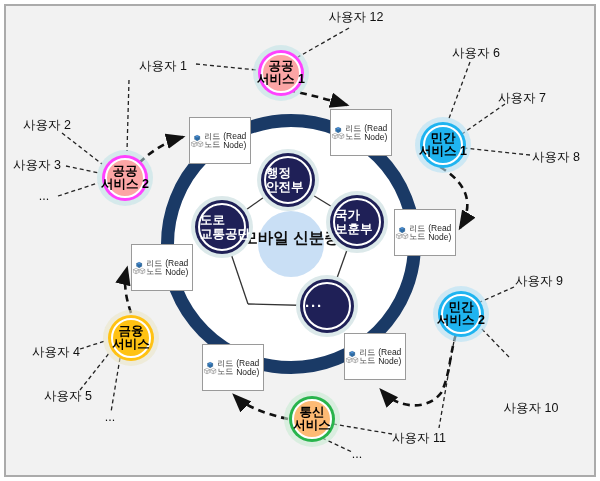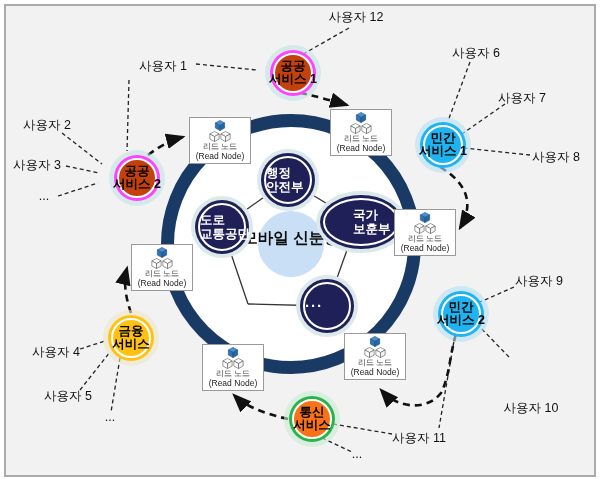--- a/index.html
+++ b/index.html
@@ -35,38 +35,38 @@
     display:flex;flex-direction:column;align-items:flex-start;justify-content:center;
     color:#fff;font-weight:bold;font-size:12.5px;line-height:1.12;z-index:4;
     text-align:center;
   }
   .gov-node span{white-space:nowrap;}
   .gov-node.etc{font-size:15px;letter-spacing:1px;}
   
   .read-node{
     position:absolute;width:62px;height:47px;box-sizing:border-box;
     background:#fff;border:1.5px solid #9A9A9A;z-index:5;
-    display:flex;flex-direction:column;align-items:center;justify-content:center;
+    display:flex;flex-direction:row;align-items:center;justify-content:center;
     line-height:1.05;
   }
   .read-node .ko{font-size:8px;color:#333;margin-top:1px;}
   .read-node .en{font-size:8.5px;color:#222;}
   .read-node svg{display:block;}
   
   .svc{
     position:absolute;width:36px;height:36px;border-radius:50%;
     border:2px solid #fff;display:flex;flex-direction:column;align-items:center;
     justify-content:center;z-index:5;color:#000;font-weight:bold;font-size:12.5px;
     line-height:1.05;text-align:center;
   }
   .svc span{white-space:nowrap;}
-  .svc.magenta{background:#c2410c;box-shadow:0 0 0 3px #FF42FF,0 0 0 8px rgba(190,225,230,0.55);margin-left:12px;}
+  .svc.magenta{background:#fca5a5;box-shadow:0 0 0 3px #FF42FF,0 0 0 8px rgba(190,225,230,0.55);}
   .svc.cyan{background:#1FB4F0;box-shadow:0 0 0 3px #1FB4F0,0 0 0 8px rgba(180,225,245,0.6);}
   .svc.yellow{background:#FFC213;box-shadow:0 0 0 3px #FFC213,0 0 0 8px rgba(235,230,200,0.6);}
-  .svc.green{background:#f97316;box-shadow:0 0 0 3px #28B44C,0 0 0 8px rgba(200,235,210,0.6);text-align:right;}
+  .svc.green{background:#fdba74;box-shadow:0 0 0 3px #28B44C,0 0 0 8px rgba(200,235,210,0.6);text-align:right;}
   
   .user-label{
     position:absolute;transform:translate(-50%,-50%);font-size:12.5px;color:#111;
     white-space:nowrap;z-index:6;
   }
   #footnote{
     position:absolute;left:10px;top:450px;font-size:13px;font-weight:bold;
     color:#0d0d0d;z-index:6;
   }
 </style>
@@ -140,21 +140,21 @@
   </svg>
 
   <div id="center-title">
     <div>모바일 신분증</div>
   </div>
 
   <div class="gov-node" style="left:264px;top:156px;">
     <span>행정</span>
     <span>안전부</span>
   </div>
-  <div class="gov-node" style="left:323px;top:198px;padding-left:28px;">
+  <div class="gov-node" style="left:333px;top:198px;">
     <span>국가</span>
     <span>보훈부</span>
   </div>
   <div class="gov-node" style="left:198px;top:203px;">
     <span>도로</span>
     <span>교통공단</span>
   </div>
   <div class="gov-node etc" style="left:303px;top:282px;">
     <span>···</span>
   </div>

